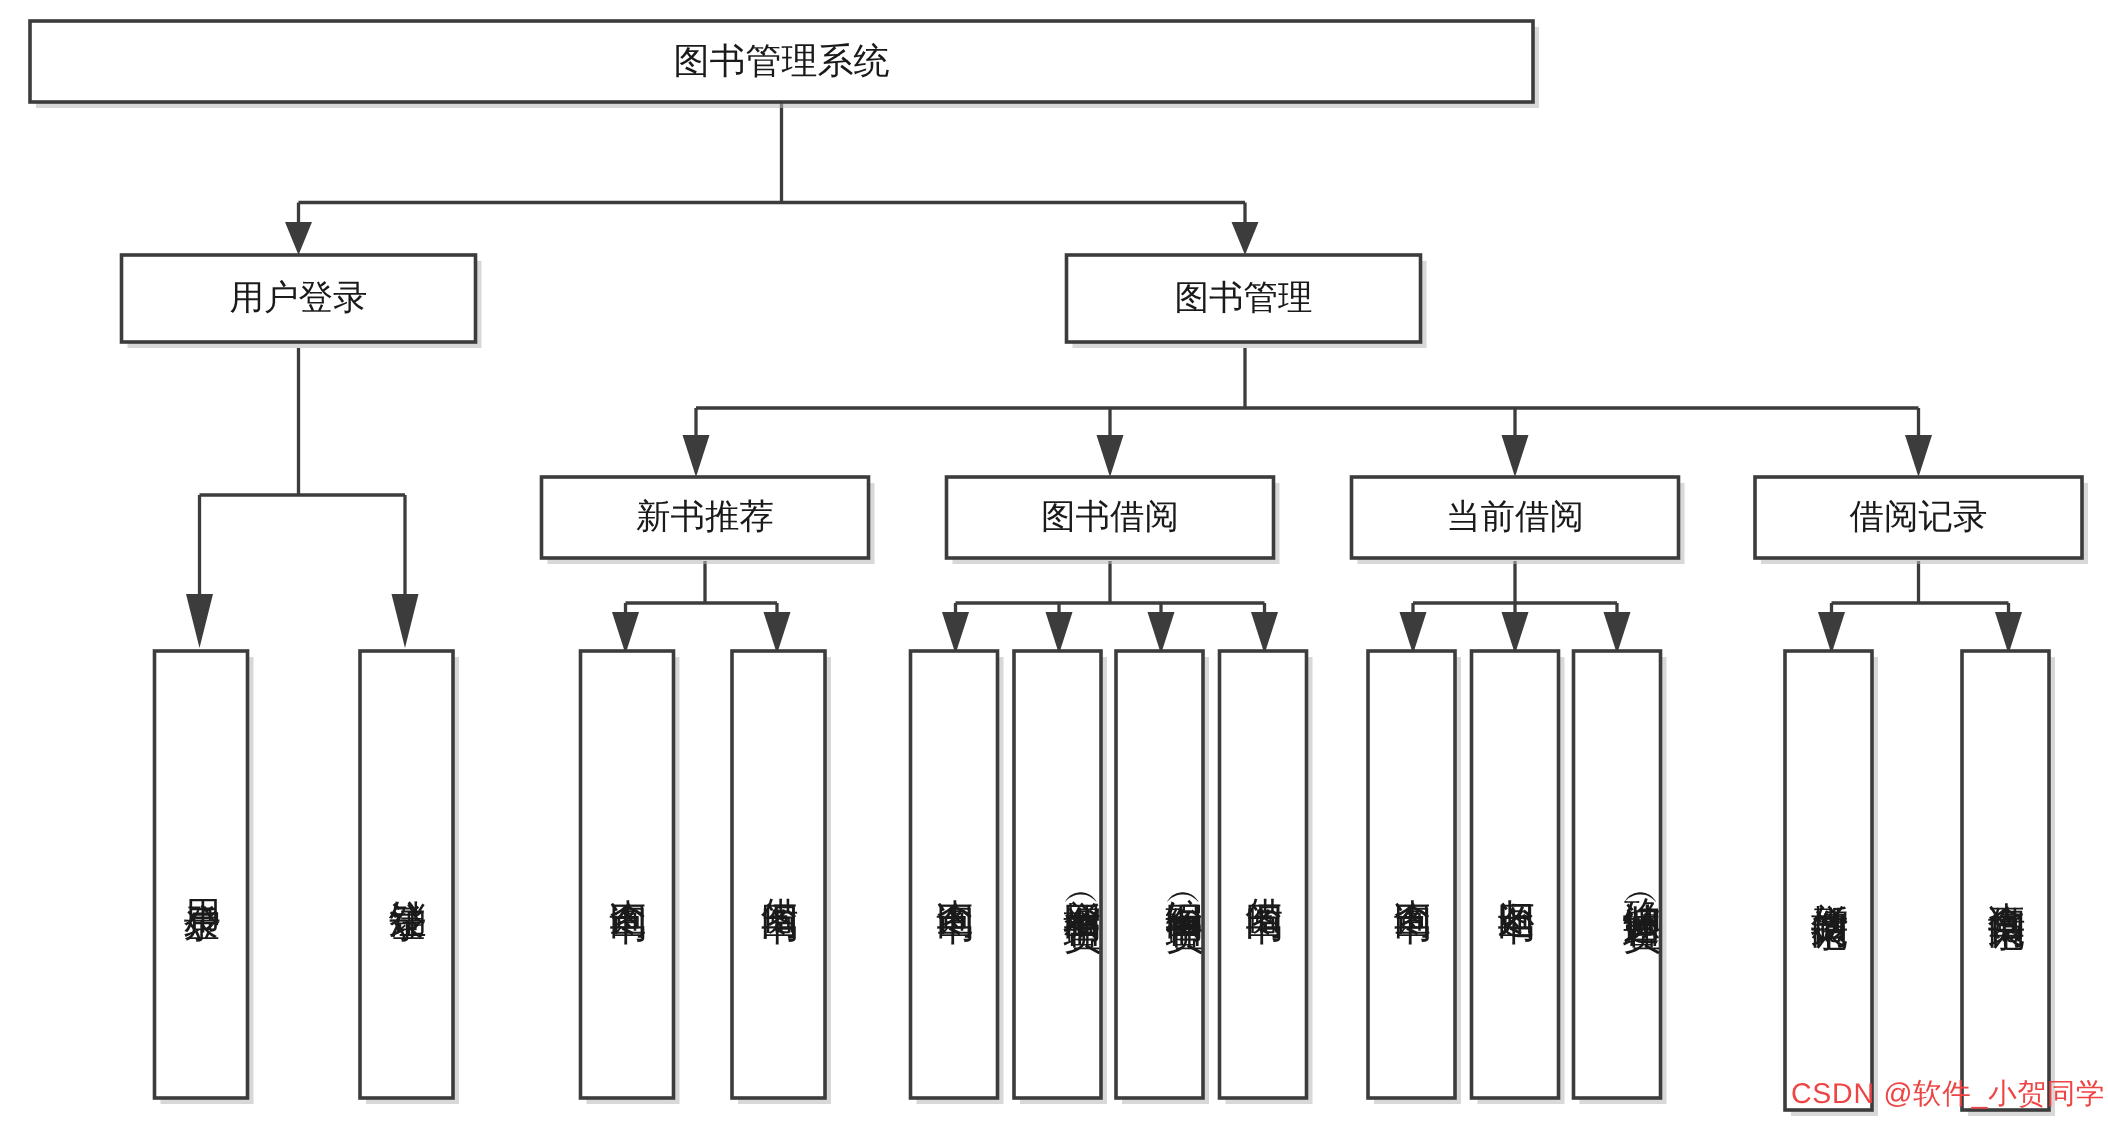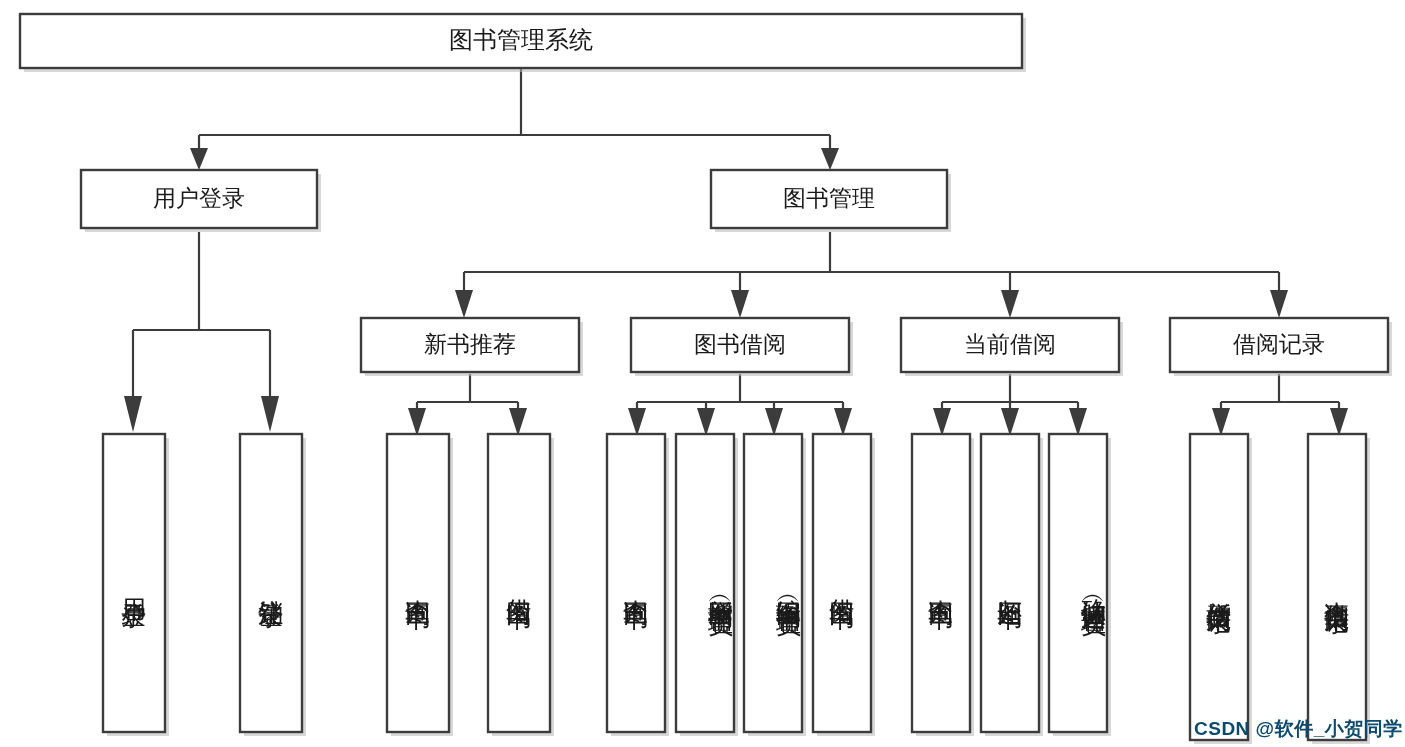--- a/index.html
+++ b/index.html
@@ -72,24 +72,23 @@
     align-items: center;
     justify-content: center;
     text-align: center;
     white-space: nowrap;
     pointer-events: none;
   }
   .watermark {
     position: absolute;
     font-family: "Liberation Sans", "DejaVu Sans", sans-serif;
     font-size: 19px;
-    color: #0c4a6e;
+    color: #ef4444;
     white-space: nowrap;
     letter-spacing: 0.5px;
-    font-weight: bold;
   }
 </style>
 </head>
 <body>
 
 <div id="diagram-root">
 
   <svg class="diagram-canvas" viewBox="0 0 1405 747">
 
     <g>

